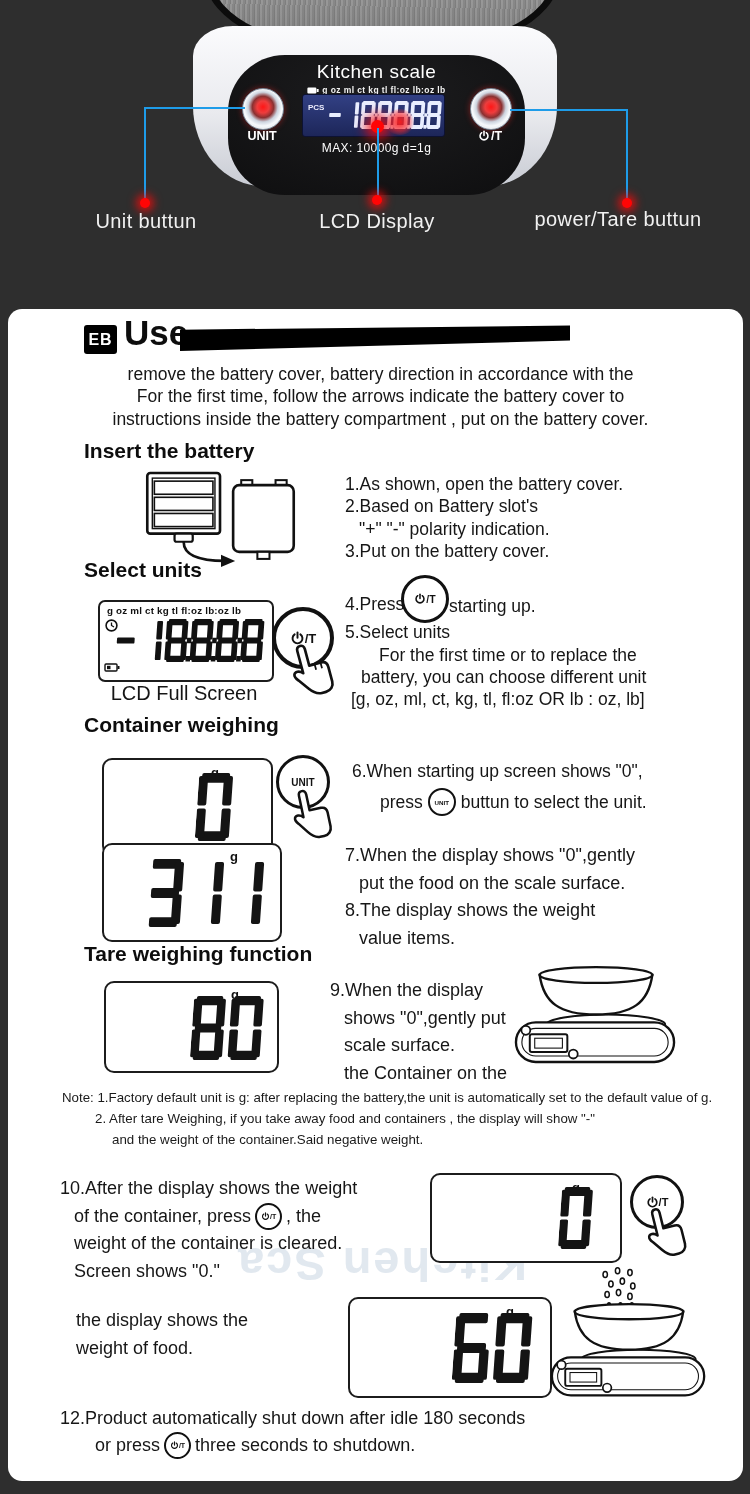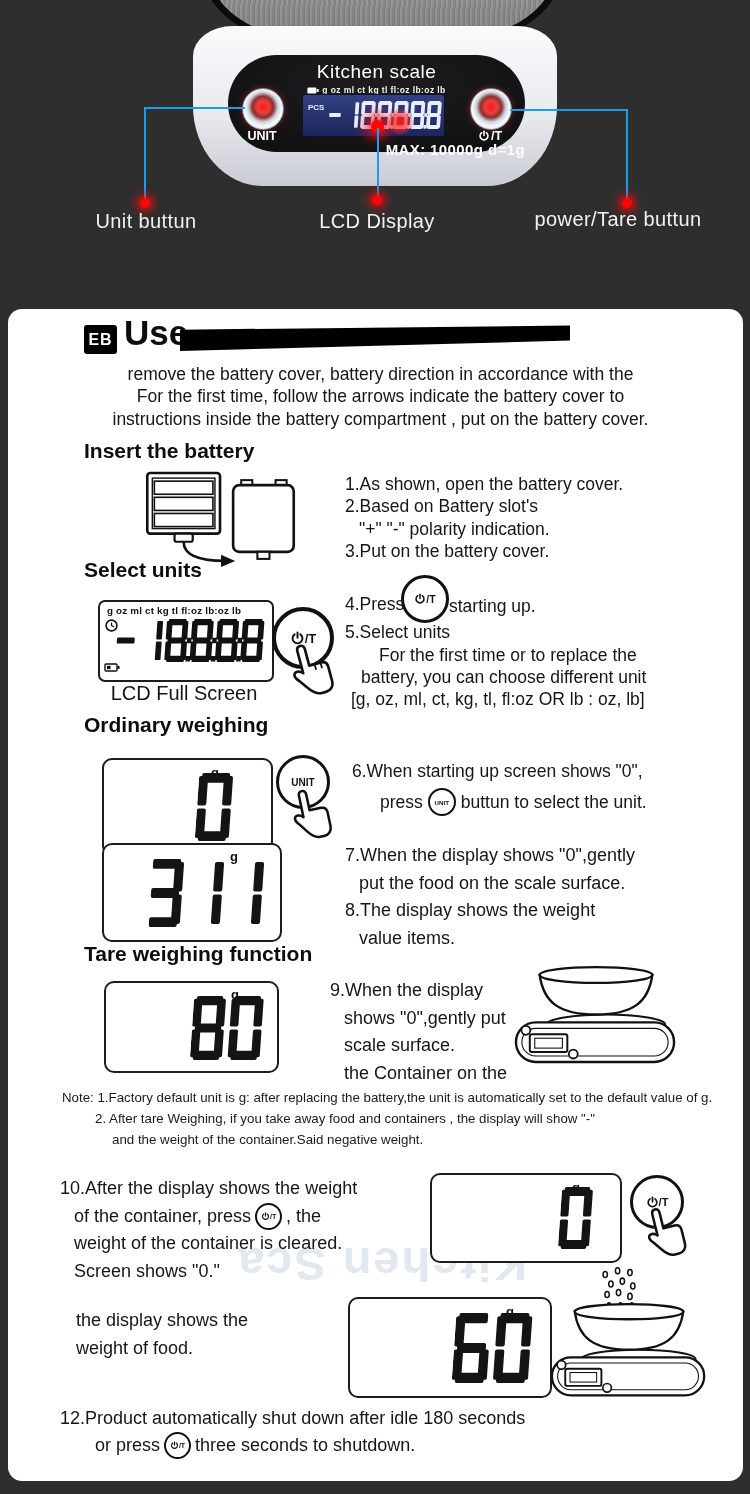--- a/index.html
+++ b/index.html
@@ -7,40 +7,40 @@
         font-family:"Liberation Sans",sans-serif;}
   .abs{position:absolute;}
   
   .platform{left:205px;top:-75px;width:340px;height:118px;border:7px solid #0c0c0c;
     border-radius:0 0 46% 46%/0 0 60% 60%;
     background:repeating-linear-gradient(92deg,#b5b5b5 0 1px,#d8d8d8 1px 3px,#c2c2c2 3px 5px),
                linear-gradient(#cfcfcf,#9f9f9f);background-blend-mode:multiply;}
   .scale-body{left:193px;top:26px;width:364px;height:160px;
     border-radius:40px 40px 70px 70px/30px 30px 80px 80px;
     background:linear-gradient(#fbfbfd 0%,#e9eaee 55%,#c9ccd4 100%);}
-  .control-panel{left:228px;top:55px;width:297px;height:97px;border-radius:57px;
+  .control-panel{left:228px;top:55px;width:297px;height:140px;border-radius:57px;
     background:radial-gradient(120% 140% at 50% 30%,#1d1d1f 0%,#0b0b0c 80%);color:#fff;}
   .kscale-title{left:0;right:0;top:6px;text-align:center;font-size:19px;letter-spacing:.5px;color:#fff;}
   .units-row{left:0;right:0;top:30px;display:flex;justify-content:center;align-items:center;gap:3px;
     font-size:8.5px;font-weight:bold;letter-spacing:.4px;color:#f2f2f2;}
   .photo-lcd{left:74px;top:39px;width:141px;height:41px;border-radius:3px;border:1px solid #0d1233;
     background:linear-gradient(#324084,#1d2659);}
   .pcs{left:5px;top:8px;font-size:8px;font-weight:bold;color:#eef;}
   .photo-digits{left:25px;top:6px;height:28px;color:#e9eeff;transform:skewX(-4deg);}
   .lcd-glow{left:82px;top:14px;width:30px;height:26px;border-radius:50%;
     background:radial-gradient(circle,rgba(255,30,30,.95) 0%,rgba(255,40,40,.55) 45%,rgba(255,0,0,0) 72%);}
   .pbtn{width:40px;height:40px;border-radius:50%;border:1px solid #7e8796;
     background:radial-gradient(circle at 50% 45%,#ff1616 0%,#ee3d3d 20%,rgba(235,70,70,.55) 36%,
       #ccd3de 50%,#f6f9fc 64%,#aeb5c1 100%);
     box-shadow:0 0 6px rgba(255,40,40,.45), inset 0 0 4px rgba(255,255,255,.7);}
   .unit-btn{left:14px;top:33px;} .power-btn{left:242px;top:33px;}
   .btn-label{width:48px;top:74px;text-align:center;font-size:12.5px;font-weight:bold;color:#fff;
     display:flex;justify-content:center;align-items:center;gap:1px;}
   .unit-label{left:10px;} .power-label{left:238px;}
-  .max-row{left:0;right:0;top:86px;text-align:right;font-size:15px;font-weight:bold;color:#fdfdfd;letter-spacing:.4px;}
+  .max-row{left:0;right:0;top:86px;text-align:center;font-size:12px;font-weight:normal;color:#fdfdfd;letter-spacing:.4px;}
   .cline{background:#1e9ce9;}
   .cdot{width:10px;height:10px;border-radius:50%;background:#ff0505;
     box-shadow:0 0 9px 4px rgba(255,10,10,.75);}
   .clabel{color:#f1f1f1;font-size:20px;letter-spacing:.4px;white-space:nowrap;transform:translateX(-50%);}
   .pw{stroke:currentColor;fill:none;stroke-width:2.6;stroke-linecap:round;}
   
   .panel{left:8px;top:309px;width:735px;height:1172px;background:#fff;border-radius:14px;
     color:#151515;overflow:hidden;}
   .useword{font-size:35px;font-weight:bold;color:#0d0d0d;}
   .ebbox{width:33px;height:29px;background:#000;color:#fff;border-radius:3px;display:flex;
@@ -271,21 +271,21 @@
           <path d="M6.2 4.5 a6.6 6.6 0 1 0 7.6 0"></path>
         </svg>
       <span style="font-size:10.5px;">/T</span>
     </div>
     <div class="abs t" style="left:441px;top:286px;">starting up.</div>
     <div class="abs t" style="left:337px;top:312px;">5.Select units</div>
     <div class="abs t" style="left:371px;top:335px;">For the first time or to replace the</div>
     <div class="abs t" style="left:353px;top:357px;">battery, you can choose different unit</div>
     <div class="abs t" style="left:343px;top:379px;">[g, oz, ml, ct, kg, tl, fl:oz OR lb : oz, lb]</div>
 
-    <div class="abs h2" style="left:76px;top:404px;">Ordinary weighing</div>
+    <div class="abs h2" style="left:76px;top:404px;">Container weighing</div>
     <div class="abs mlcd" style="left:94px;top:449px;width:167px;height:94px;">
       <span class="mlcd-g" style="right:52px;top:5px;">g</span>
       <div class="mlcd-digits" style="right:34px;top:13px;height:68px;">
           <svg width="40.0" height="68" viewBox="0 0 10.6 18" style="display:block">
             <rect x="0.80" y="0" width="7.4" height="2.6" rx="0.5" fill="currentColor"></rect>
             <rect x="6.60" y="0.8" width="2.4" height="7.8" rx="0.5" fill="currentColor"></rect>
             <rect x="6.60" y="9.4" width="2.4" height="7.8" rx="0.5" fill="currentColor"></rect>
             <rect x="0.80" y="15.4" width="7.4" height="2.6" rx="0.5" fill="currentColor"></rect>
             <rect x="0.00" y="9.4" width="2.4" height="7.8" rx="0.5" fill="currentColor"></rect>
             <rect x="0.00" y="0.8" width="2.4" height="7.8" rx="0.5" fill="currentColor"></rect>

